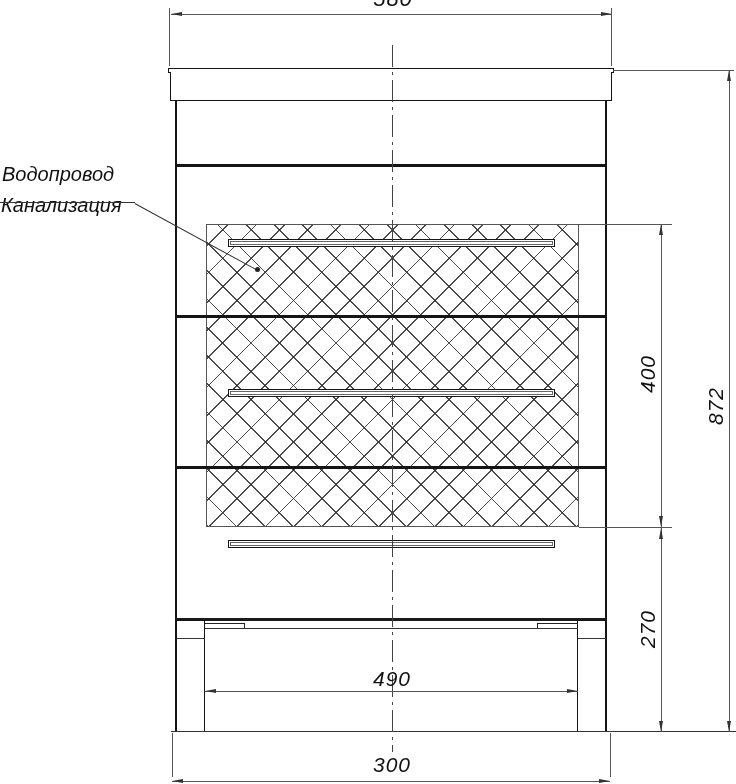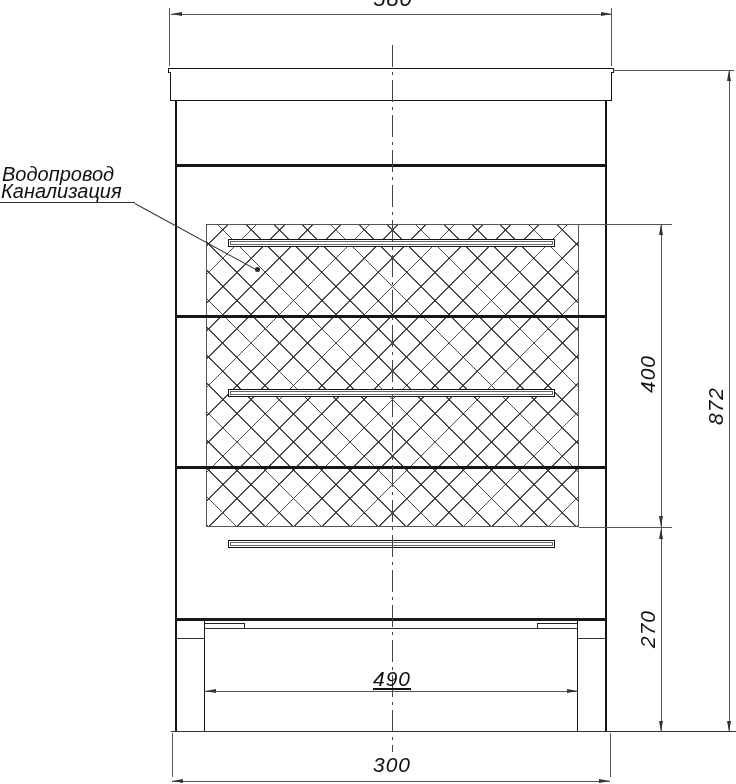--- a/index.html
+++ b/index.html
@@ -80,21 +80,21 @@
   <div class="tn" style="left:537px;top:623px;width:40px;height:1.2px;background:#222;"></div>
   <div class="tn" style="left:537px;top:623px;width:1.2px;height:6px;background:#222;"></div>
   <div class="tn" style="left:205px;top:628px;width:373px;height:1.2px;background:#333;"></div>
   <div class="tn" style="left:177px;top:638px;width:28px;height:1.2px;background:#333;"></div>
   <div class="tn" style="left:578px;top:638px;width:28px;height:1.2px;background:#333;"></div>
   <div class="tn" style="left:171px;top:731px;width:565px;height:1.2px;background:#333;"></div>
 
   <div class="centerline"></div>
 
   <div class="lbl" style="left:2px;top:163px;">Водопровод</div>
-  <div class="lbl" style="left:1px;top:180px;">Канализация</div>
+  <div class="lbl" style="left:1px;top:194px;">Канализация</div>
   <div class="tn" style="left:0px;top:202px;width:135px;height:1.2px;background:#333;"></div>
   <div class="leader"></div>
   <div class="leader-dot"></div>
 
   <div class="tn" style="left:579px;top:224px;width:93px;height:1px;"></div>
   <div class="tn" style="left:579px;top:526.5px;width:93px;height:1px;"></div>
   <div class="tn" style="left:660.5px;top:224px;width:1px;height:303px;"></div>
   <div class="ar u" style="left:658.5px;top:224px;"></div>
   <div class="ar d" style="left:658.5px;top:516px;"></div>
   <div class="dim vert" style="left:618px;top:362px;">400</div>
@@ -106,21 +106,21 @@
 
   <div class="tn" style="left:613px;top:70px;width:121px;height:1px;"></div>
   <div class="tn" style="left:728.5px;top:70px;width:1px;height:662px;"></div>
   <div class="ar u" style="left:726.5px;top:70px;"></div>
   <div class="ar d" style="left:726.5px;top:721px;"></div>
   <div class="dim vert" style="left:686px;top:394px;">872</div>
 
   <div class="tn" style="left:205px;top:691px;width:373px;height:1px;"></div>
   <div class="ar l" style="left:205px;top:688.5px;"></div>
   <div class="ar r" style="left:567px;top:688.5px;"></div>
-  <div class="dim" style="left:362px;top:667px;text-decoration:underline;">490</div>
+  <div class="dim" style="left:362px;top:667px;">490</div>
 
   <div class="tn" style="left:171.5px;top:733px;width:1px;height:44px;"></div>
   <div class="tn" style="left:609.5px;top:733px;width:1px;height:44px;"></div>
   <div class="dim" style="left:362px;top:753px;">300</div>
   <div class="tn" style="left:172px;top:781px;width:438px;height:1px;"></div>
   <div class="ar l" style="left:172px;top:778.5px;"></div>
   <div class="ar r" style="left:599px;top:778.5px;"></div>
 
 </div>
 

